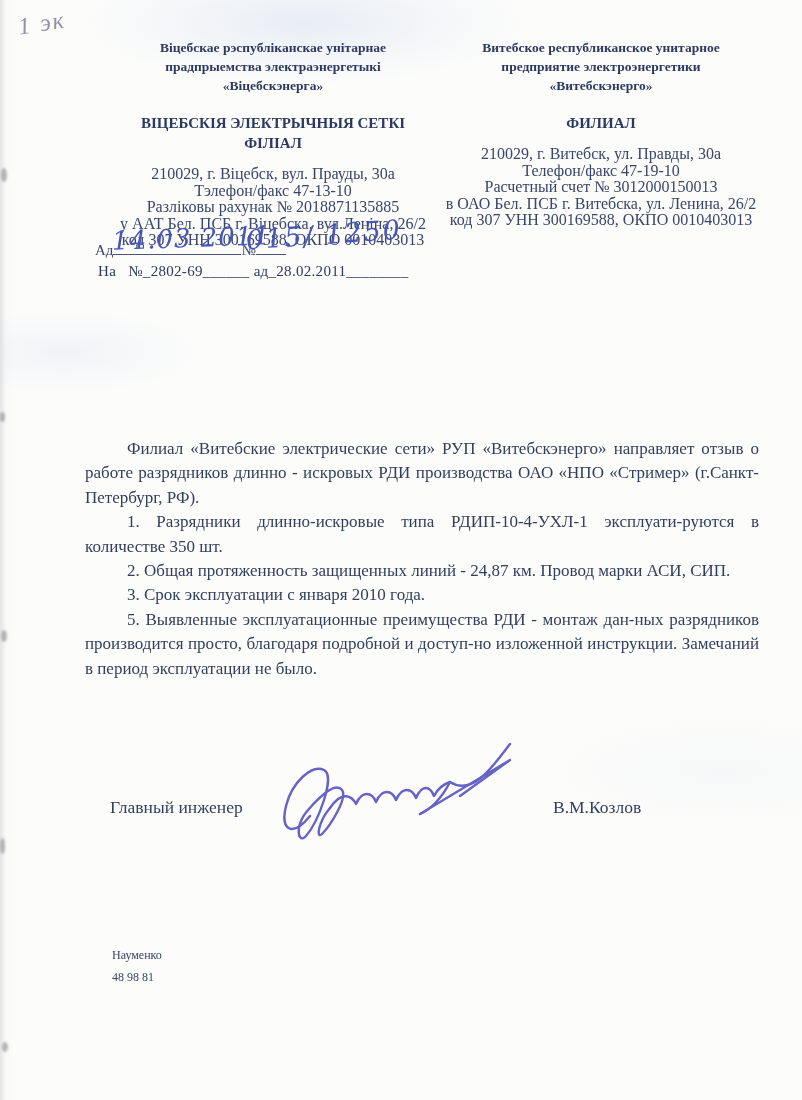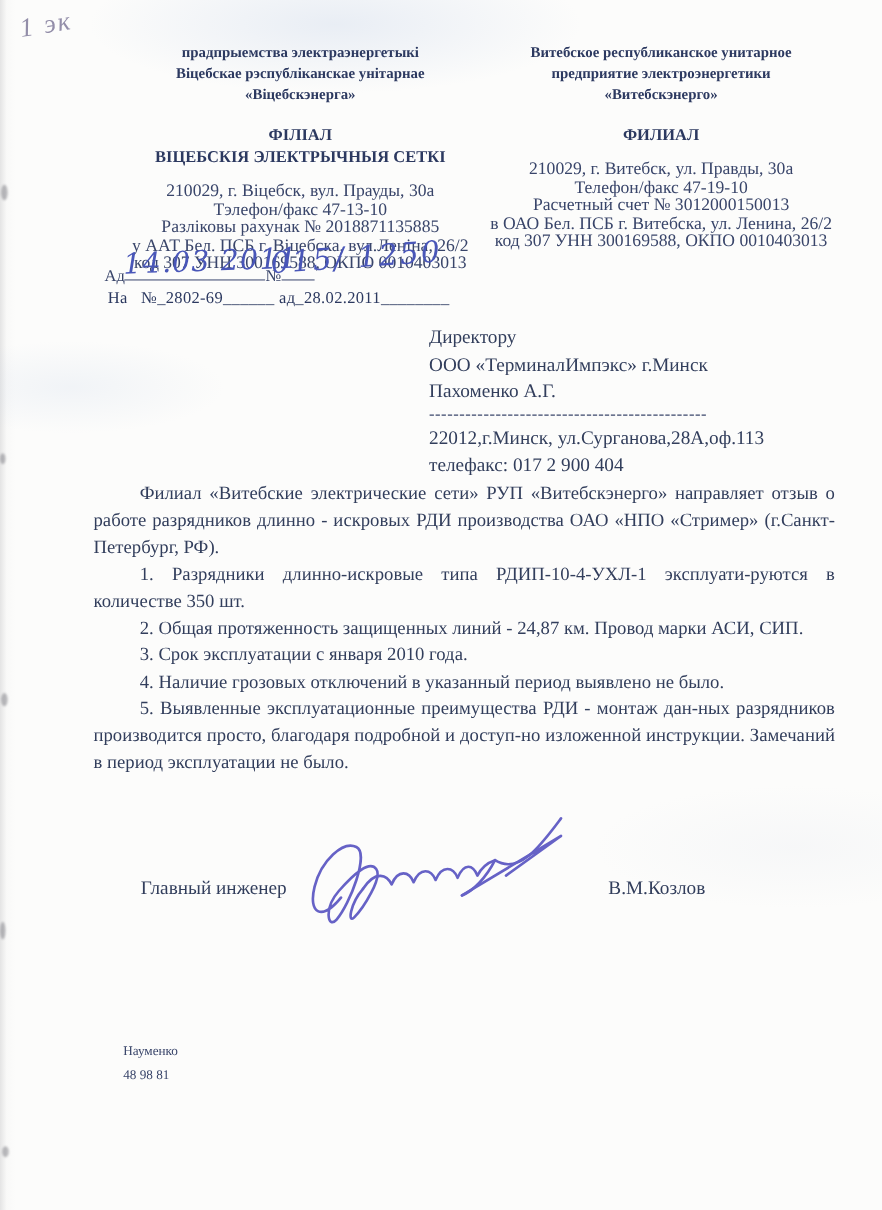--- a/index.html
+++ b/index.html
@@ -31,48 +31,48 @@
   .hw-date{left:112px;top:223px;font-size:26px;transform:rotate(-2deg);letter-spacing:1px;}
   .hw-num{left:246px;top:219px;font-size:27px;transform:rotate(-4deg);letter-spacing:2px;}
   .ref2{position:absolute;left:98px;top:263px;font-size:15px;font-weight:normal;color:#2c3960;letter-spacing:.3px;}
   
   .recipient{position:absolute;left:390px;top:294px;font-size:17.5px;line-height:24.5px;}
   .recipient .divider{font-size:15px;letter-spacing:.5px;line-height:18px;color:#39456a;}
   
   .body{position:absolute;left:85px;top:437px;width:674px;font-size:17px;line-height:24.4px;text-align:justify;}
   .body p{margin:0;text-indent:42px;}
   
-  .sig-role{position:absolute;left:110px;top:797px;font-size:17.5px;margin-left:18px;}
+  .sig-role{position:absolute;left:110px;top:797px;font-size:17.5px;}
   .sig-name{position:absolute;left:553px;top:797px;font-size:17.5px;}
   .sig-svg{position:absolute;left:272px;top:738px;}
   
   .foot{position:absolute;left:112px;top:944px;font-size:12px;line-height:22px;color:#39456a;}
 </style>
 </head>
 <body>
 
 <div class="page">
 
   <div class="artifact" style="left:1px;top:168px;width:6px;height:14px;"></div>
   <div class="artifact" style="left:0px;top:412px;width:5px;height:10px;"></div>
   <div class="artifact" style="left:1px;top:630px;width:6px;height:12px;"></div>
   <div class="artifact" style="left:0px;top:838px;width:5px;height:16px;"></div>
   <div class="artifact" style="left:2px;top:1042px;width:6px;height:10px;"></div>
 
   <div class="corner-note">1 эк</div>
 
   <div class="lh lh-left">
     <div class="org">
+      <div>Віцебскае рэспубліканскае унітарнае</div>
       <div>прадпрыемства электраэнергетыкі</div>
-      <div>Віцебскае рэспубліканскае унітарнае</div>
       <div>«Віцебскэнерга»</div>
     </div>
     <div class="branch">
+      <div>ВІЦЕБСКІЯ ЭЛЕКТРЫЧНЫЯ СЕТКІ</div>
       <div>ФІЛІАЛ</div>
-      <div>ВІЦЕБСКІЯ ЭЛЕКТРЫЧНЫЯ СЕТКІ</div>
     </div>
     <div class="addr">
       <div>210029, г. Віцебск, вул. Прауды, 30а</div>
       <div>Тэлефон/факс 47-13-10</div>
       <div>Разліковы рахунак  № 2018871135885</div>
       <div>у ААТ Бел. ПСБ г. Віцебска, вул.Леніна, 26/2</div>
       <div>код 307 УНН 300169588, ОКПО 0010403013</div>
     </div>
   </div>
 
@@ -93,35 +93,26 @@
       <div>код 307 УНН 300169588, ОКПО 0010403013</div>
     </div>
   </div>
 
   <div class="ref1"><span>Ад</span><span class="ul" style="width:128px"></span><span>№</span><span class="ul" style="width:30px"></span></div>
   <div class="hw hw-date">14.03 2011</div>
   <div class="hw hw-num">015/ 1250</div>
 
   <div class="ref2"><span>На</span>&nbsp;&nbsp;&nbsp;<span>№_2802-69______</span> <span>ад_28.02.2011________</span></div>
 
-  <div class="recipient">
-    <div>Директору</div>
-    <div>ООО «ТерминалИмпэкс» г.Минск</div>
-    <div>Пахоменко А.Г.</div>
-    <div class="divider">----------------------------------------------</div>
-    <div>22012,г.Минск, ул.Сурганова,28А,оф.113</div>
-    <div>телефакс: 017 2 900 404</div>
-  </div>
 
   <div class="body">
     <p>Филиал  «Витебские электрические сети»  РУП «Витебскэнерго» направляет  отзыв  о  работе разрядников   длинно - искровых  РДИ производства  ОАО «НПО «Стример» (г.Санкт- Петербург, РФ).</p>
     <p>1. Разрядники длинно-искровые  типа  РДИП-10-4-УХЛ-1 эксплуати-руются в количестве 350 шт.</p>
     <p>2. Общая протяженность защищенных линий - 24,87 км. Провод марки АСИ, СИП.</p>
     <p>3. Срок эксплуатации  с января 2010 года.</p>
-    <p>4. Наличие грозовых отключений в указанный период выявлено не было.</p>
     <p>5. Выявленные  эксплуатационные преимущества РДИ - монтаж дан-ных разрядников  производится просто,  благодаря  подробной  и доступ-но  изложенной инструкции. Замечаний в период эксплуатации не было.</p>
   </div>
 
   <div class="sig-role">Главный инженер</div>
   <svg class="sig-svg" width="250" height="115" viewBox="0 0 250 115">
     <g fill="none" stroke="#5a55c2" stroke-width="2.4" stroke-linecap="round" stroke-linejoin="round" opacity="0.92">
       <path d="M38,78 C20,100 8,92 14,68 C20,44 40,26 52,32 C64,38 46,84 34,98 C26,107 22,88 36,72 C50,56 64,44 70,52 C76,60 58,88 50,96 C44,102 46,84 58,70"></path>
       <path d="M58,70 C70,52 80,58 84,66 C90,52 100,54 104,64 C110,50 120,52 124,62 C130,48 140,50 144,60 C150,46 158,48 162,58 C166,50 172,46 178,44"></path>
       <path d="M238,6 C220,30 200,58 178,44 C170,60 158,72 148,76"></path>
       <path d="M148,76 L238,22 L188,58"></path>

